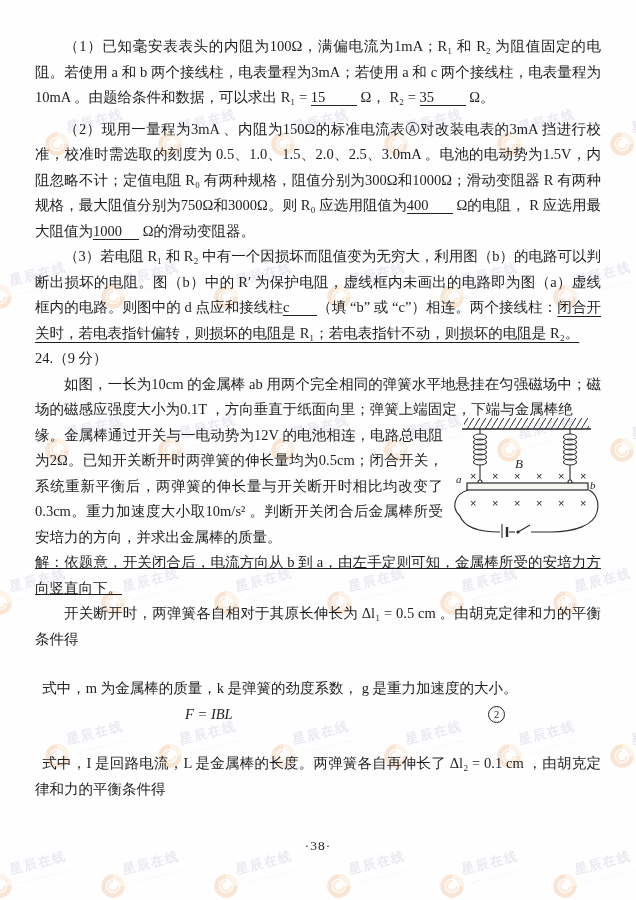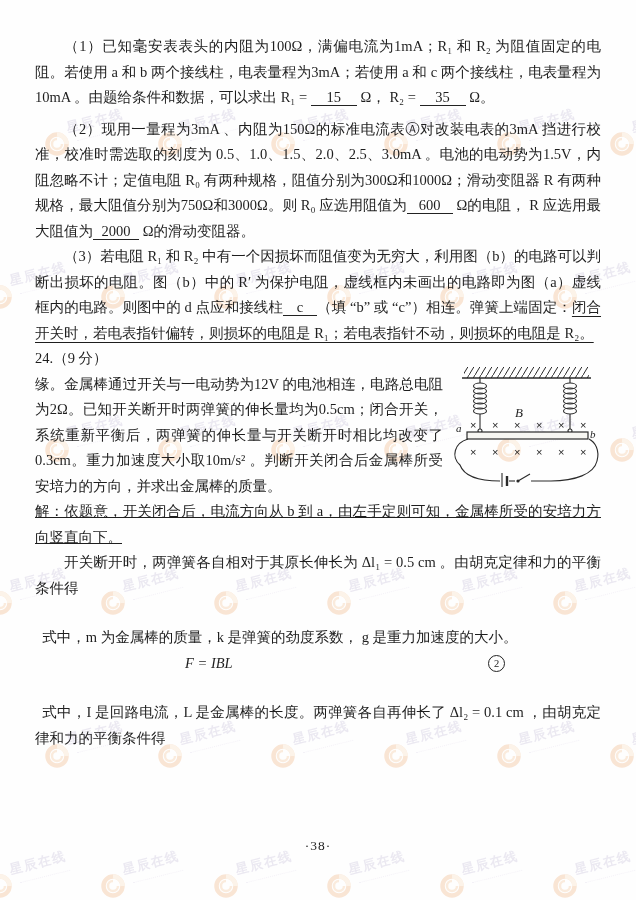--- a/index.html
+++ b/index.html
@@ -13,21 +13,21 @@
        font-size:13px;letter-spacing:1.5px;color:#b9b1d0;white-space:nowrap;}
   .wm .wm-sub{position:absolute;left:34px;top:24px;width:52px;border-top:1.5px dotted #d9cfe6;
        transform:rotate(-14deg);}
   .content{position:absolute;left:35px;top:34px;width:566px;z-index:1;
        font-size:14.5px;line-height:25.5px;text-align:justify;}
   p{margin:0;}
   .ind{text-indent:2em;}
   .ind-half{text-indent:.5em;margin-top:24px;}
   .ind-deep{text-indent:3.5em;}
   .gap-top{margin-top:6px;}
-  .blank{display:inline-block;min-width:46px;text-align:center;border-bottom:1.3px solid #222;
+  .blank{display:inline-block;min-width:46px;border-bottom:1.3px solid #222;
        text-indent:0;line-height:1.05;}
   .blank.narrow{min-width:34px;}
   .uline{text-decoration:underline;text-underline-offset:3.5px;}
   .eq{padding-left:150px;position:relative;font-style:italic;}
   .eqnum{position:absolute;right:96px;top:4px;width:15px;height:15px;border:1.2px solid #222;
        border-radius:50%;font-style:normal;font-size:10.5px;line-height:15px;text-align:center;}
   .wrap-row{overflow:visible;}
   .figure-box{float:right;width:150px;height:122px;margin:-7px 0 4px 8px;}
   .clear{clear:both;text-decoration:underline;}
   .page-number{position:absolute;left:0;top:838px;width:100%;text-align:center;z-index:1;
@@ -358,26 +358,27 @@
         </svg>
         <span class="wm-text">星辰在线</span>
         <span class="wm-sub"></span>
       </div>
     </div>
 
   <div class="content">
 
     <p class="ind"><span>（1）已知毫安表表头的内阻为100Ω，满偏电流为1mA；R₁ 和 R₂ 为阻值固定的电阻。若使用 a 和 b 两个接线柱，电表量程为3mA；若使用 a 和 c 两个接线柱，电表量程为10mA 。由题给条件和数据，可以求出 R₁ = </span><span class="blank">15</span><span> Ω， R₂ = </span><span class="blank">35</span><span> Ω。</span></p>
 
-    <p class="ind gap-top"><span>（2）现用一量程为3mA 、内阻为150Ω的标准电流表Ⓐ对改装电表的3mA 挡进行校准，校准时需选取的刻度为 0.5、1.0、1.5、2.0、2.5、3.0mA 。电池的电动势为1.5V，内阻忽略不计；定值电阻 R₀ 有两种规格，阻值分别为300Ω和1000Ω；滑动变阻器 R 有两种规格，最大阻值分别为750Ω和3000Ω。则 R₀ 应选用阻值为</span><span class="blank">600</span><span> Ω的电阻， R 应选用最大阻值为</span><span class="blank">2000</span><span> Ω的滑动变阻器。</span></p>
-
-    <p class="ind"><span>（3）若电阻 R₁ 和 R₂ 中有一个因损坏而阻值变为无穷大，利用图（b）的电路可以判断出损坏的电阻。图（b）中的 R′ 为保护电阻，虚线框内未画出的电路即为图（a）虚线框内的电路。则图中的 d 点应和接线柱</span><span class="blank narrow">c</span><span>（填 “b” 或 “c”）相连。弹簧上端固定：</span><span class="uline">闭合开关时，若电表指针偏转，则损坏的电阻是 R₁；若电表指针不动，则损坏的电阻是 R₂。</span></p>
+    <p class="ind gap-top"><span>（2）现用一量程为3mA 、内阻为150Ω的标准电流表Ⓐ对改装电表的3mA 挡进行校准，校准时需选取的刻度为 0.5、1.0、1.5、2.0、2.5、3.0mA 。电池的电动势为1.5V，内阻忽略不计；定值电阻 R₀ 有两种规格，阻值分别为300Ω和1000Ω；滑动变阻器 R 有两种规格，最大阻值分别为750Ω和3000Ω。则 R₀ 应选用阻值为</span><span class="blank">400</span><span> Ω的电阻， R 应选用最大阻值为</span><span class="blank">1000</span><span> Ω的滑动变阻器。</span></p>
+
+    <p class="ind"><span>（3）若电阻 R₁ 和 R₂ 中有一个因损坏而阻值变为无穷大，利用图（b）的电路可以判断出损坏的电阻。图（b）中的 R′ 为保护电阻，虚线框内未画出的电路即为图（a）虚线框内的电路。则图中的 d 点应和接线柱</span><span class="blank narrow">c</span><span>（填 “b” 或 “c”）相连。两个接线柱：</span><span class="uline">闭合开关时，若电表指针偏转，则损坏的电阻是 R₁；若电表指针不动，则损坏的电阻是 R₂。</span></p>
 
     <p>24.（9 分）</p>
 
+    <p class="ind">如图，一长为10cm 的金属棒 ab 用两个完全相同的弹簧水平地悬挂在匀强磁场中；磁场的磁感应强度大小为0.1T ，方向垂直于纸面向里；弹簧上端固定，下端与金属棒绝</p>
 
     <div class="wrap-row">
       <div class="figure-box">
         <svg width="150" height="122" viewBox="0 0 150 122">
           <defs>
             <pattern id="hatch" width="6" height="10" patternUnits="userSpaceOnUse" patternTransform="rotate(0)">
               <line x1="6" y1="0" x2="0" y2="10" stroke="#2a2a2a" stroke-width="1"></line>
             </pattern>
           </defs>
 

